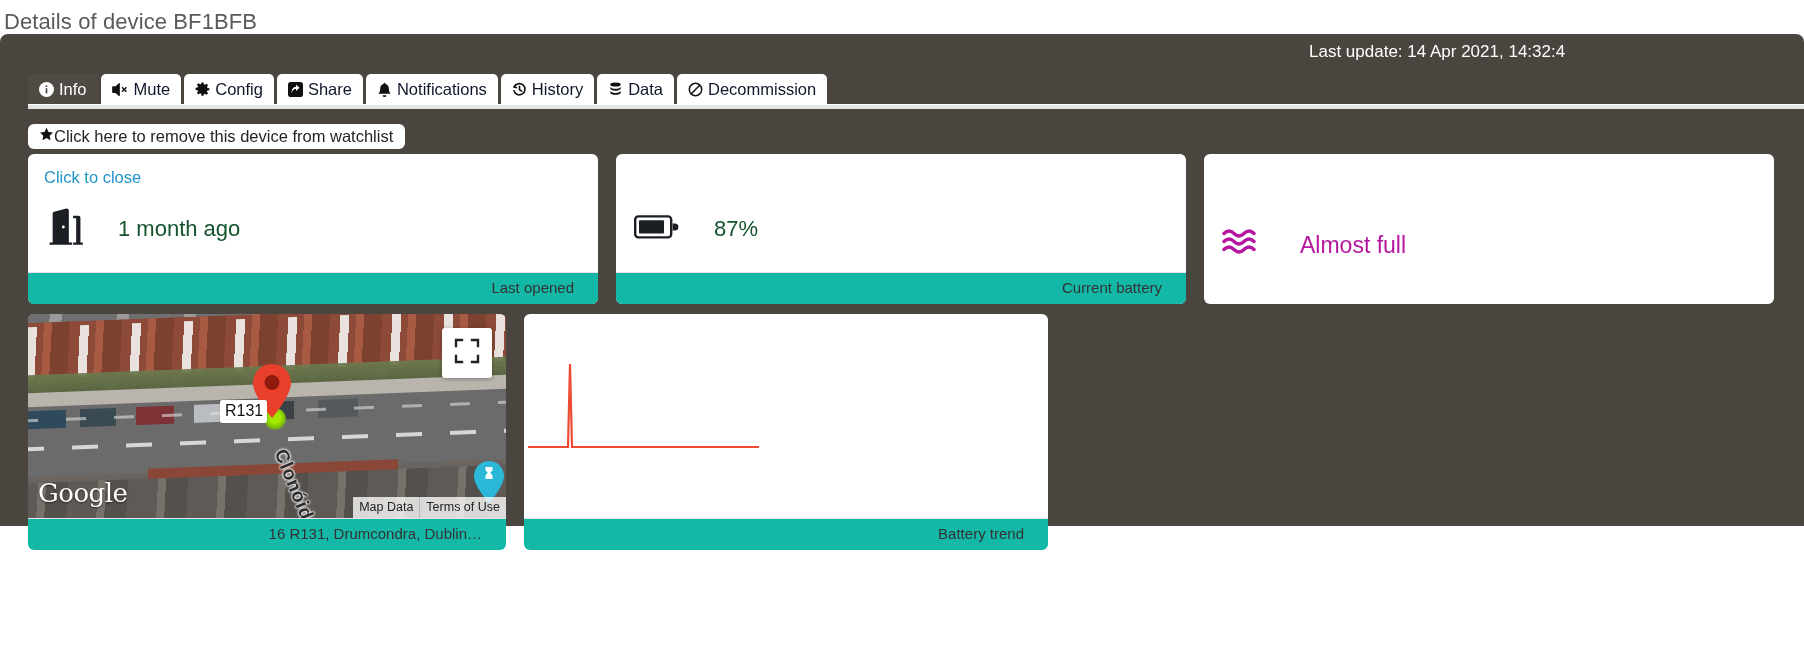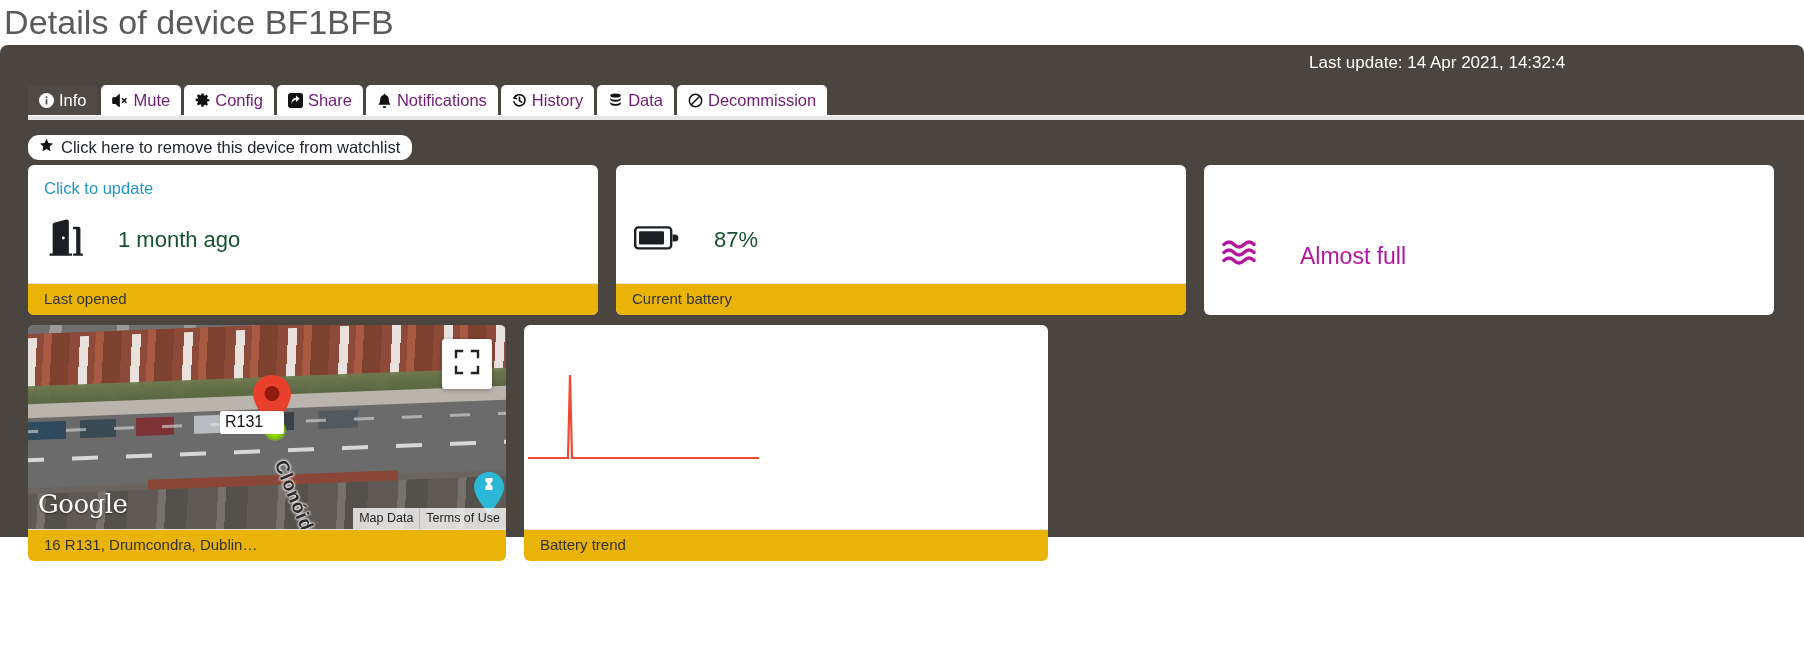--- a/index.html
+++ b/index.html
@@ -7,33 +7,33 @@
   body {
     width:1804px; height:646px;
     background:#ffffff;
     font-family:"Liberation Sans", sans-serif;
     overflow:hidden;
     -webkit-font-smoothing:antialiased;
   }
 
   
   .page-title{
-    font-size:34px;
+    font-size:22px;
     color:#5a5a5a;
     font-weight:400;
     padding:6px 0 0 4px;
     letter-spacing:.1px;
     line-height:32px;
     height:50px;
   }
 
   
   .panel{
     position:absolute;
-    left:0; top:45px;
+    left:0; top:34px;
     width:1804px; height:492px;
     background:#4b4540;
     border-radius:8px 8px 0 0;
   }
 
   .last-update{
     position:absolute;
     right:0; top:8px;
     color:#ffffff;
     font-size:17px;
@@ -64,45 +64,45 @@
   }
   .tab{
     position:relative;
     display:flex;
     align-items:center;
     gap:5px;
     height:30px;
     padding:0 11px;
     margin-right:3px;
     background:#ffffff;
-    color:#701a75;
+    color:#0f172a;
     font-size:16.5px;
     border-radius:5px 5px 0 0;
     cursor:pointer;
     white-space:nowrap;
     line-height:1;
   }
   .tab.active{
     background:#504a45;
     color:#ffffff;
     z-index:2;
   }
   .tab .ic{ display:inline-flex; align-items:center; }
   .tab svg{ display:block; }
 
   
   .watchlist{
     position:absolute;
     left:28px; top:90px;
     display:inline-flex;
     align-items:center;
-    gap:7px;
+    gap:0;
     background:#ffffff;
     color:#212529;
-    border-radius:11px;
+    border-radius:6px;
     padding:4px 12px 5px 11px;
     font-size:16.5px;
     height:25px;
     cursor:pointer;
     white-space:nowrap;
   }
 
   
   .grid{
     position:absolute;
@@ -140,25 +140,26 @@
     gap:34px;
   }
   .metric-val{
     font-size:22px;
     color:#14532d;
     line-height:1;
   }
   .metric-val.level{ color:#b5169f; font-size:23px; }
   .card-foot{
     border-top:1px solid #e3e3e3;
-    background:#eab308;
+    background:#14b8a6;
     font-size:15px;
     color:#333333;
-    padding:7px 4px 8px 16px;
+    padding:7px 24px 8px 16px;
     line-height:1.1;
+    text-align:right;
   }
 
   
   .map-card{ width:478px; }
   .map{
     position:relative;
     flex:1;
     overflow:hidden;
     background:#6e6a63;
   }
@@ -271,21 +272,21 @@
     left:236px; top:94px;
     width:22px;height:22px;border-radius:50%;
     background:radial-gradient(circle at 50% 45%, #a4e800 0 32%, #7ec800 55%, rgba(126,200,0,.25) 78%, rgba(126,200,0,0) 100%);
   }
   .map-label{
     position:absolute;
     left:192px; top:86px;
     background:#ffffff;
     color:#111111;
     font-size:16px;
-    padding:2px 21px 3px 5px;
+    padding:2px 4px 3px 5px;
     border-radius:2px;
     line-height:1.1;
     box-shadow:0 0 1px rgba(0,0,0,.4);
   }
   .map-teardrop{
     position:absolute;
     left:444px; top:146px;
     width:34px; height:44px;
     cursor:pointer;
   }
@@ -430,21 +431,21 @@
       <svg width="15" height="15" viewBox="0 0 16 16" fill="#111">
           <path d="M8 .9l2.1 4.4 4.8.6-3.5 3.3.9 4.8L8 11.7 3.7 14l.9-4.8L1.1 5.9l4.8-.6z"></path>
         </svg>
     </span>
     <span>Click here to remove this device from watchlist</span>
   </div>
 
   <div class="grid">
 
     <div class="card r1">
-      <div class="card-link">Click to update</div>
+      <div class="card-link">Click to close</div>
       <div class="card-body">
         <span>
           <svg width="38" height="38" viewBox="0 0 16 16" fill="#1b1f24">
             <path d="M1.5 14.5h1.3V2.3a.8.8 0 0 1 .58-.77L8.6.25a.8.8 0 0 1 1.02.77V14.5h1.38v1.0H1.5zM7.3 8.6a.62.62 0 1 0 0-1.24.62.62 0 0 0 0 1.24z"></path>
             <path d="M11.4 3.3h2.3a.8.8 0 0 1 .8.8V14.5h1.0v1.0h-4.1v-1.0h1.3V4.3h-1.3z"></path>
           </svg>
         </span>
         <span class="metric-val">1 month ago</span>
       </div>
       <div class="card-foot">Last opened</div>

